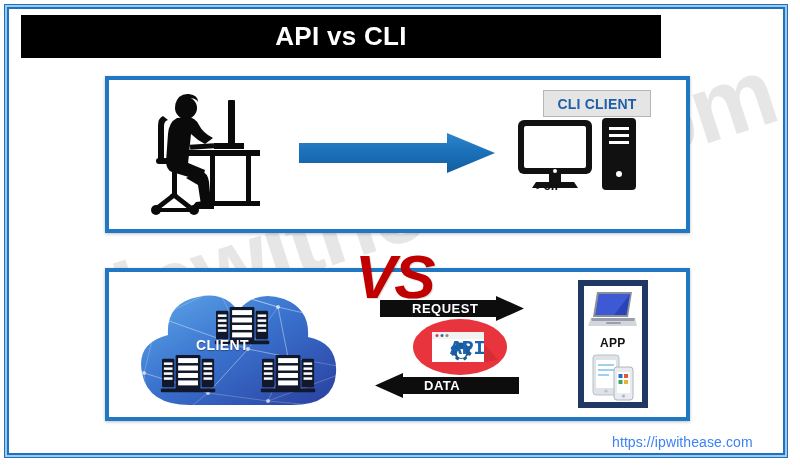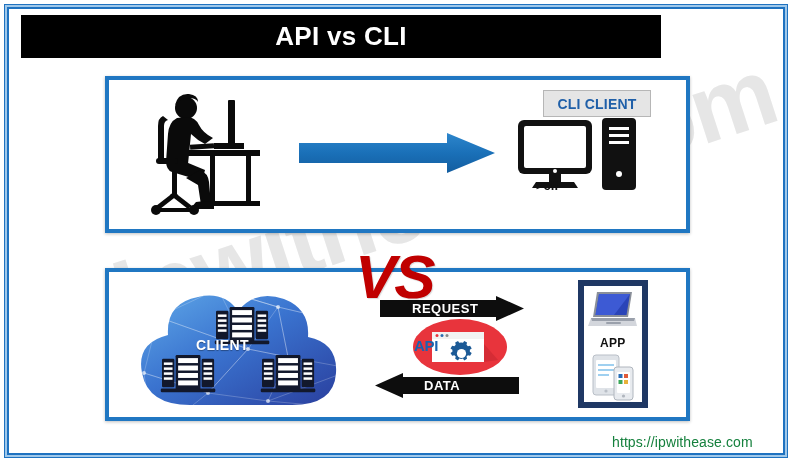--- a/index.html
+++ b/index.html
@@ -89,41 +89,42 @@
   .arrow-cap{
     position:absolute;font-size:13px;font-weight:bold;color:#ffffff;
     letter-spacing:.5px;z-index:4;
   }
   .req-cap{left:412px;top:301px;}
   .data-cap{left:424px;top:378px;}
 
   
   .api-badge{position:absolute;left:412px;top:318px;width:96px;height:58px;}
   .api-word{
-    position:absolute;left:414px;top:337px;
-    font-size:15px;font-weight:bold;color:#1a63b0;z-index:7;
+    position:absolute;left:450px;top:337px;
+    font-size:20px;font-weight:bold;color:#1a63b0;z-index:7;
     letter-spacing:-.3px;
+    font-family:Liberation Mono, monospace;
   }
 
   
   .app-box{
     position:absolute;left:578px;top:280px;width:70px;height:128px;
     border:6px solid #1f3864;background:#ffffff;box-sizing:border-box;
   }
   .app-word{
     position:absolute;left:600px;top:336px;
     font-size:12px;font-weight:bold;color:#111;letter-spacing:.3px;z-index:5;
   }
   .app-laptop{position:absolute;left:588px;top:290px;width:50px;height:42px;}
   .app-mobiles{position:absolute;left:593px;top:355px;width:42px;height:46px;}
 
   
   .footer-url{
     position:absolute;left:612px;top:434px;
-    color:#15803d;font-size:14px;font-weight:normal;
+    color:#3b82f6;font-size:14px;font-weight:normal;
     letter-spacing:.1px;
   }
 
   svg{display:block;overflow:visible;}
 </style>
 </head>
 <body>
 
 <div class="canvas">
 

